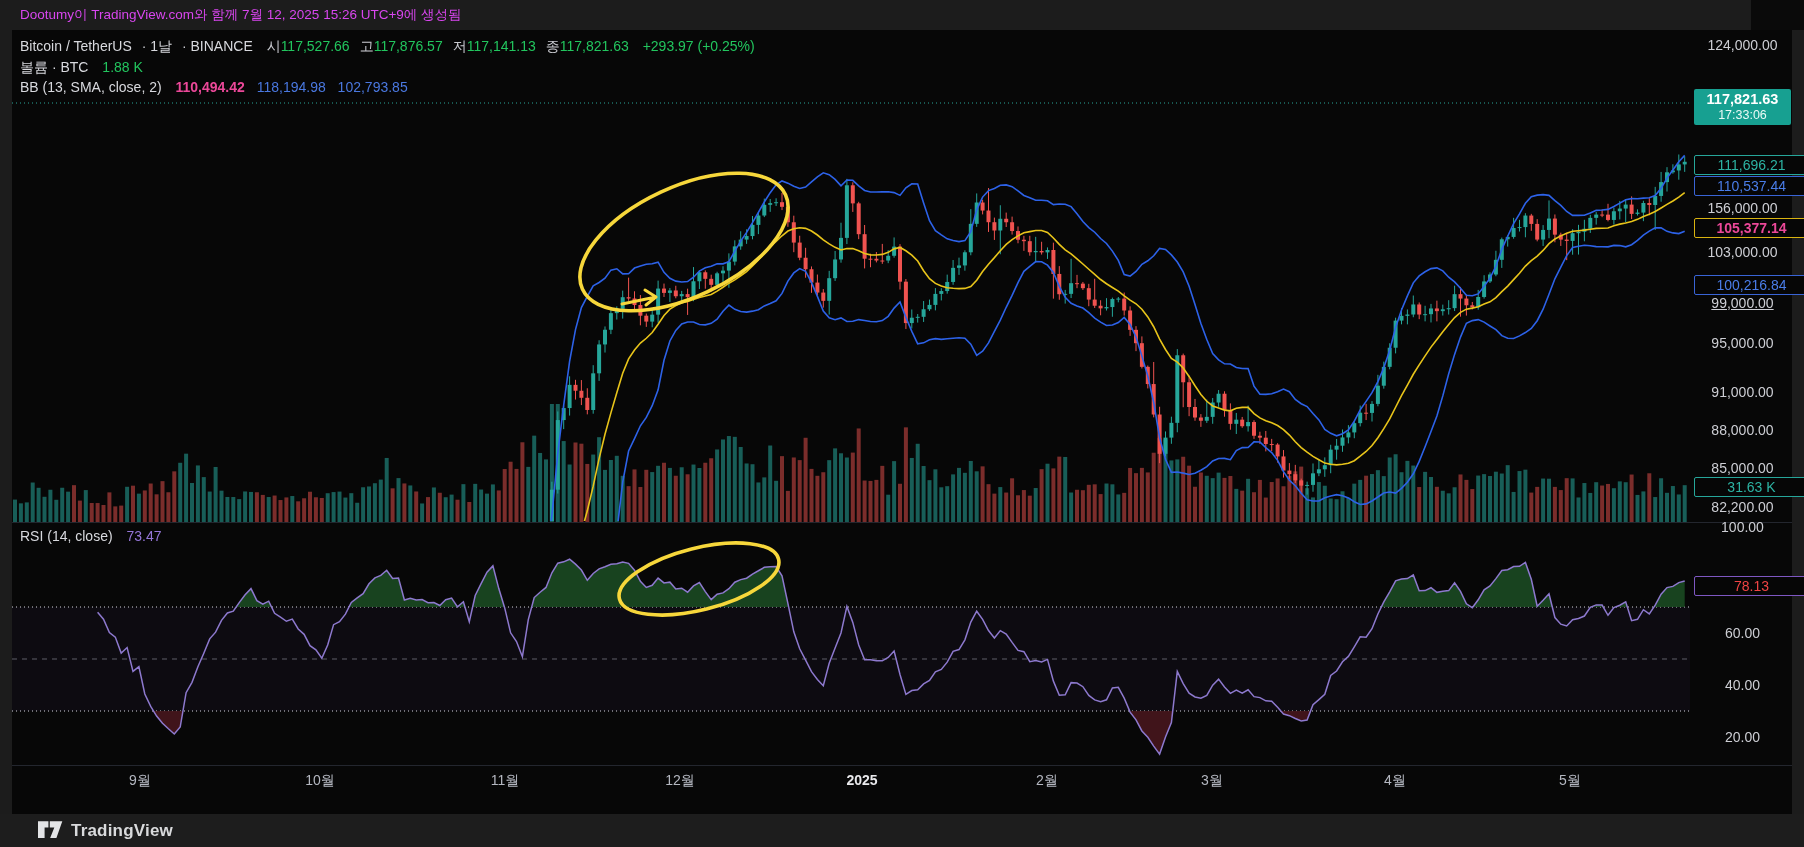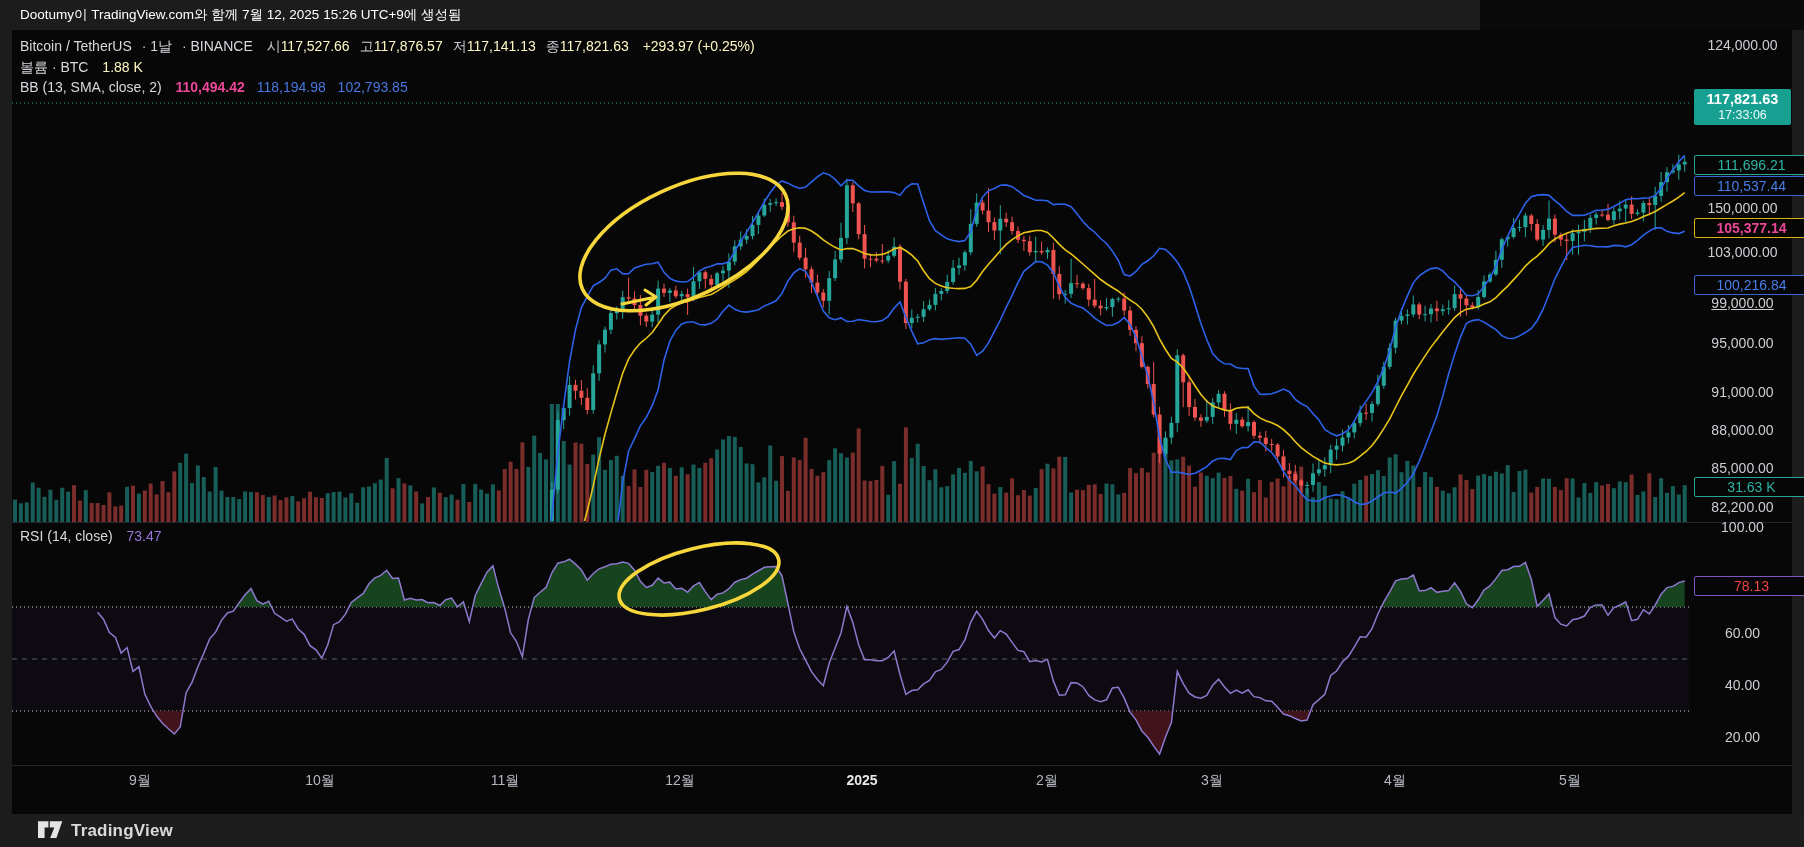--- a/index.html
+++ b/index.html
@@ -1,28 +1,28 @@
 <!DOCTYPE html>
 <html><head>
 <meta charset="utf-8">
 <style>
   html,body{margin:0;padding:0;background:#0a0a0a;}
   body{width:1804px;height:847px;position:relative;overflow:hidden;
        font-family:"Liberation Sans",sans-serif;-webkit-font-smoothing:antialiased;}
-  #attribution-bar{position:absolute;left:0;top:0;width:1480px;height:30px;background:#1c1c1c;
-       color:#ffffff;font-size:13.5px;line-height:30px;padding-left:20px;box-sizing:border-box;white-space:nowrap;}
+  #attribution-bar{position:absolute;left:0;top:0;width:1751px;height:30px;background:#1c1c1c;
+       color:#d946ef;font-size:13.5px;line-height:30px;padding-left:20px;box-sizing:border-box;white-space:nowrap;}
   #chart-root{position:absolute;left:0;top:30px;width:1804px;height:784px;background:#070707;}
   .gutter{position:absolute;top:30px;height:784px;background:#1c1c1c;}
   #gutter-left{left:0;width:12px;}
   #gutter-right{left:1792px;width:12px;}
   #chart-svg{position:absolute;left:0;top:0;width:1804px;height:847px;pointer-events:none;}
   .sep{position:absolute;left:12px;width:1780px;height:1px;background:#23262e;}
   .legend-row{position:absolute;left:20px;white-space:nowrap;font-size:14px;color:#d8d9de;z-index:5;}
   .legend-row .val{margin-left:4px;}
-  .g{color:#fef9c3;} .b{color:#4a78e0;} .y{color:#ec4899;font-weight:bold;}
+  .g{color:#22c55e;} .b{color:#4a78e0;} .y{color:#ec4899;font-weight:bold;}
   .pfx{color:#c9cad0;margin-left:10px;}
   .axis-label,.axis-badge,.price-badge{position:absolute;left:1694px;width:97px;text-align:center;
        transform:translateY(-50%);font-size:14px;z-index:6;}
   .axis-label{color:#cdced4;}
   .axis-badge{background:#060606;border:1px solid;border-radius:2px;padding:1px 8px;line-height:16px;}
   .axis-badge.c-teal{color:#2db3a3;border-color:#26a69a;}
   .axis-badge.c-blue{color:#4a7de8;border-color:#3964d6;}
   .axis-badge.c-yellow{color:#ec4899;border-color:#d9b310;font-weight:bold;}
   .axis-badge.c-purple{color:#ef4444;border-color:#7e57c2;}
   .price-badge{background:#17a091;color:#fff;border-radius:2px;padding:2px 0 3px 0;}
@@ -791,21 +791,21 @@
 <div class="sep" style="top:765px;"></div>
 
 <div id="price-axis">
     <div class="axis-label" style="top: 45px;">124,000.00</div>
     <div class="price-badge" style="top: 107px;">
       <div class="pb-price">117,821.63</div>
       <div class="pb-time">17:33:06</div>
     </div>
     <div class="axis-badge c-teal" style="top: 165px;">111,696.21</div>
     <div class="axis-badge c-blue" style="top: 186px;">110,537.44</div>
-    <div class="axis-label" style="top: 208px;">150,000.00</div>
+    <div class="axis-label" style="top: 208px;">156,000.00</div>
     <div class="axis-badge c-yellow" style="top: 228px;">105,377.14</div>
     <div class="axis-label" style="top: 252px;">103,000.00</div>
     <div class="axis-badge c-blue" style="top: 285px;">100,216.84</div>
     <div class="axis-label" style="top: 303px; text-decoration: underline;">99,000.00</div>
     <div class="axis-label" style="top: 343px;">95,000.00</div>
     <div class="axis-label" style="top: 392px;">91,000.00</div>
     <div class="axis-label" style="top: 430px;">88,000.00</div>
     <div class="axis-label" style="top: 468px;">85,000.00</div>
     <div class="axis-badge c-teal" style="top: 487px;">31.63 K</div>
     <div class="axis-label" style="top: 507px;">82,200.00</div>

